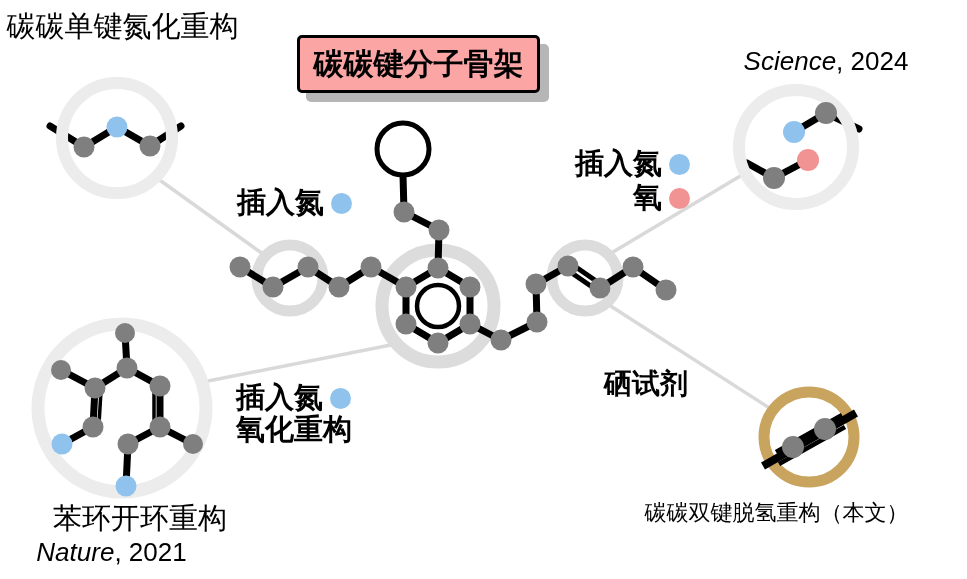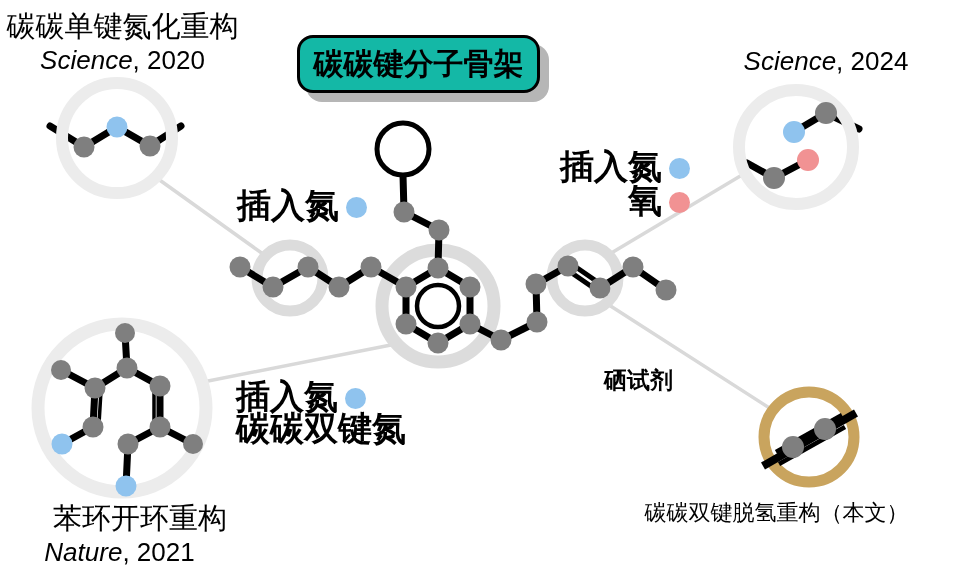--- a/index.html
+++ b/index.html
@@ -5,23 +5,23 @@
   html,body{margin:0;padding:0;background:#fff;}
   .canvas{position:relative;width:967px;height:579px;background:#fff;overflow:hidden;
           font-family:"Liberation Serif",serif;color:#000;}
   .art{position:absolute;left:0;top:0;z-index:1;}
   .txt{position:absolute;z-index:2;line-height:1.15;}
   .heading{font-weight:normal;text-align:center;}
   .cite{font-family:"Liberation Sans",sans-serif;text-align:center;font-size:26px;}
   .cite .j{font-style:italic;}
   .titlebox{position:absolute;z-index:3;left:297px;top:35px;width:237px;height:52px;
             display:flex;align-items:center;justify-content:center;
-            background:#14b8a6;border:3px solid #000;border-radius:16px;
+            background:#fca5a5;border:3px solid #000;border-radius:5px;
             box-shadow:9px 9px 0 #b6b6b6;font-size:30px;font-weight:bold;}
-  .anno{font-weight:bold;font-size:34px;white-space:nowrap;}
+  .anno{font-weight:bold;font-size:29px;white-space:nowrap;}
   .dot{display:inline-block;width:21px;height:21px;border-radius:50%;
        vertical-align:middle;margin-left:7px;margin-top:-4px;}
   .rrow{height:34px;}
   .right{text-align:right;}
 </style>
 </head>
 <body>
 
 <div class="canvas">
 
@@ -157,52 +157,49 @@
     <circle cx="793" cy="447" r="11" fill="#7f7f7f"></circle>
     <circle cx="825" cy="429" r="11" fill="#7f7f7f"></circle>
   </g>
 </svg>
 
 <div class="titlebox">
   <span>碳碳键分子骨架</span>
 </div>
 
 <div class="txt heading" style="left:0;top:10px;width:245px;font-size:29px;">碳碳单键氮化重构</div>
-<div class="txt cite" style="left:0;top:46px;width:245px;">
-  <span class="j">Science</span><span>, 2020</span>
-</div>
 
 <div class="txt cite" style="left:685px;top:47px;width:282px;">
   <span class="j">Science</span><span>, 2024</span>
 </div>
 
 <div class="txt heading" style="left:12px;top:502px;width:215px;font-size:29px;text-align:right;">苯环开环重构</div>
-<div class="txt cite" style="left:12px;top:538px;width:215px;">
+<div class="txt cite" style="left:4px;top:538px;width:215px;">
   <span class="j">Nature</span><span>, 2021</span>
 </div>
 
 <div class="txt heading" style="left:594px;top:500px;width:365px;font-size:22px;">碳碳双键脱氢重构（本文）</div>
 
 <div class="txt anno" style="left:237px;top:186px;">
   <span>插入氮</span><span class="dot" style="background-color: rgb(143, 195, 238);"></span>
 </div>
 
 <div class="txt anno right" style="left:540px;top:147px;width:150px;">
   <div class="rrow">
     <span>插入氮</span><span class="dot" style="background-color: rgb(143, 195, 238);"></span>
   </div>
   <div class="rrow">
     <span>氧</span><span class="dot" style="background-color: rgb(241, 146, 147);"></span>
   </div>
 </div>
 
-<div class="txt anno" style="left:604px;top:368px;font-size:23px;">硒试剂</div>
+<div class="txt anno" style="left:604px;top:368px;font-size:28px;">硒试剂</div>
 
 <div class="txt anno" style="left:236px;top:381px;line-height:32px;">
   <div>
     <span>插入氮</span><span class="dot" style="background-color: rgb(143, 195, 238);"></span>
   </div>
   <div>
-    <span>碳碳双键氮</span>
+    <span>氧化重构</span>
   </div>
 </div>
 
 </div>
 
 </body></html>

